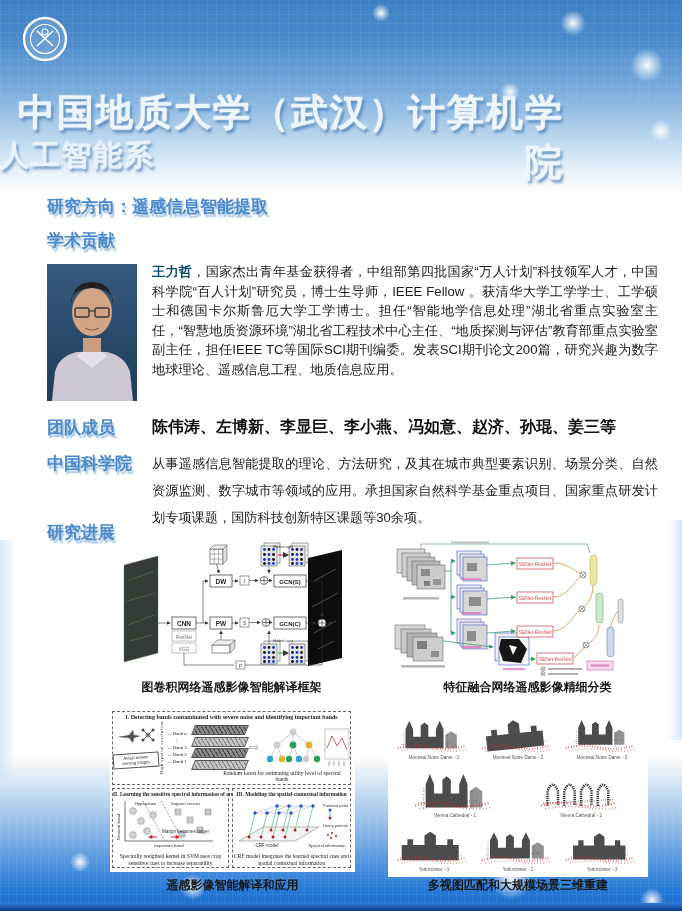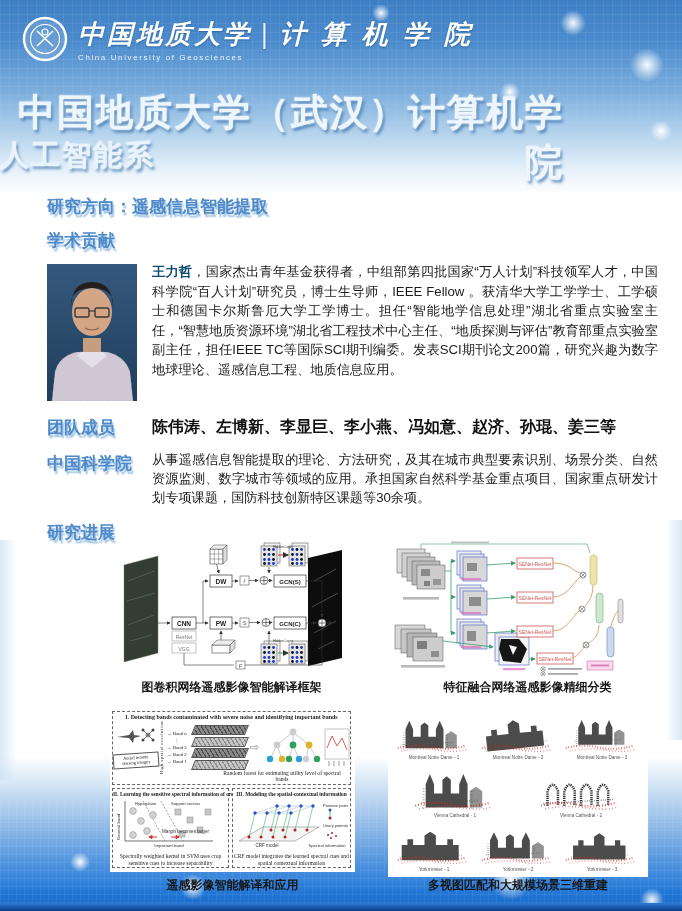--- a/index.html
+++ b/index.html
@@ -28,21 +28,21 @@
     text-shadow:0 0 2px #ffffff,2px 3px 3px rgba(55,110,170,.75);}
   
   .sec{position:absolute;left:47px;font-weight:bold;font-size:17px;color:#4e8ac9;
        text-shadow:1.5px 2.5px 1.5px rgba(150,190,225,.95);white-space:nowrap;}
   
   .photo{position:absolute;left:47px;top:264px;width:90px;height:137px;}
   .bio{position:absolute;left:152px;top:262px;width:506px;font-size:13.2px;line-height:19.6px;
        color:#1c1c1c;text-align:justify;}
   .bio b{font-weight:bold;color:#0c4a6e;}
   .team-names{position:absolute;left:152px;top:417px;width:506px;font-size:16px;font-weight:bold;color:#111;}
-  .contrib{position:absolute;left:152px;top:450px;width:506px;font-size:13.2px;line-height:19px;
+  .contrib{position:absolute;left:152px;top:450px;width:506px;font-size:13.2px;line-height:27px;
            color:#1c1c1c;text-align:justify;}
   
   .footer-bg{position:absolute;left:0;top:756px;width:682px;height:155px;
     background:linear-gradient(180deg,rgba(255,255,255,0) 0%,#d9e9f7 16%,#9fc3ea 40%,#4e92de 70%,#2277d6 88%,#1b66c2 100%);}
   .footer-grid{position:absolute;left:0;top:800px;width:682px;height:111px;opacity:.4;
     background-image:repeating-linear-gradient(0deg,rgba(255,255,255,.16) 0 1px,transparent 1px 8px),
                      repeating-linear-gradient(90deg,rgba(255,255,255,.16) 0 1px,transparent 1px 8px);}
   .footer-strip{position:absolute;left:0;top:903px;width:682px;height:8px;
     background:linear-gradient(180deg,#2a7ad8 0%,#0b3c82 100%);}
   .edge-tint{position:absolute;width:16px;background:linear-gradient(90deg,#cfe3f5,rgba(255,255,255,0));opacity:.8;}
@@ -95,26 +95,20 @@
   <div class="edge-tint right" style="right:0;top:520px;height:220px;"></div>
 
   <div class="logo">
     <svg width="46" height="46" viewBox="0 0 46 46">
       <circle cx="23" cy="23" r="21" fill="rgba(255,255,255,.14)" stroke="#ffffff" stroke-width="2.4"></circle>
       <circle cx="23" cy="23" r="14.5" fill="none" stroke="#ffffff" stroke-width="1.1"></circle>
       <line x1="15" y1="30" x2="31" y2="15" stroke="#ffffff" stroke-width="1.6"></line>
       <line x1="15" y1="15" x2="31" y2="30" stroke="#ffffff" stroke-width="1.6"></line>
       <circle cx="23" cy="16" r="3" fill="none" stroke="#ffffff" stroke-width="1.2"></circle>
     </svg>
-    <div class="logo-text">
-      <div class="logo-cn">
-        <span>中国地质大学</span><span class="logo-sep">|</span><span>计 算 机 学 院</span>
-      </div>
-      <div class="logo-en">China University of Geosciences</div>
-    </div>
   </div>
 
   <div class="main-title">中国地质大学（武汉）计算机学院</div>
   <div class="sub-title">人工智能系</div>
 
   <div class="sec" style="top:195px;">研究方向：遥感信息智能提取</div>
   <div class="sec" style="top:229px;">学术贡献</div>
   <div class="sec" style="top:416px;">团队成员</div>
   <div class="sec" style="top:452px;">中国科学院</div>
   <div class="sec" style="top:521px;">研究进展</div>

